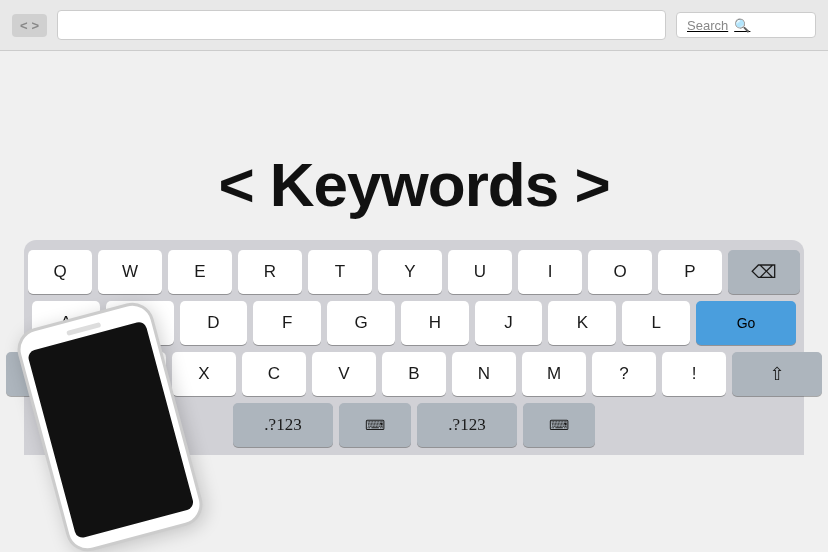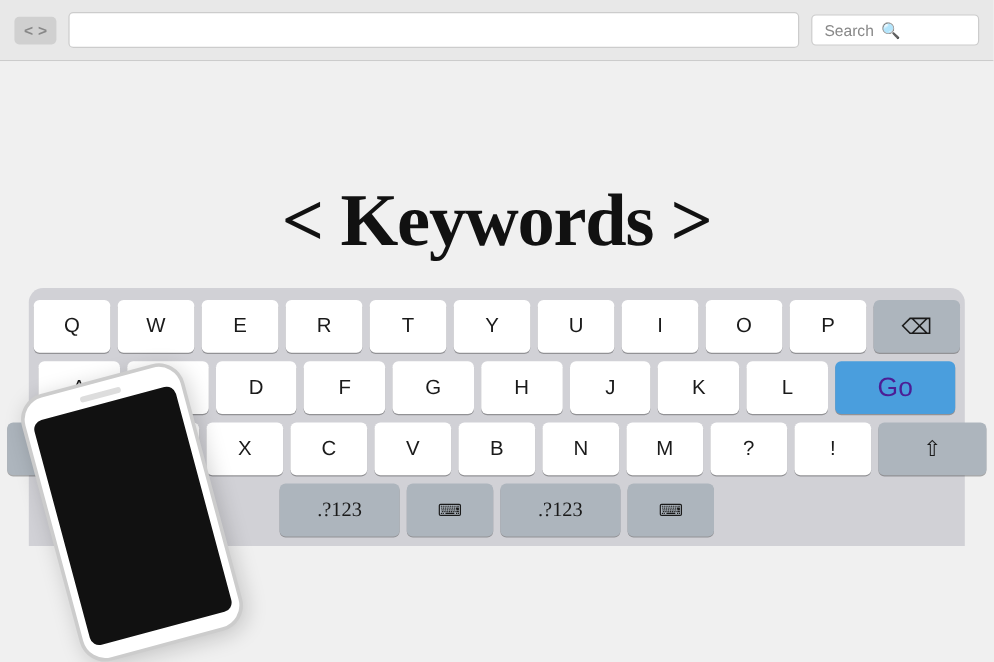--- a/index.html
+++ b/index.html
@@ -50,20 +50,21 @@
     .search-box {
       display: flex;
       align-items: center;
       background: white;
       border: 1px solid #ccc;
       border-radius: 4px;
       padding: 12px 10px;
       gap: 6px;
       min-width: 140px;
       height: 14px;
+      text-decoration: underline;
     }
 
     .search-box span {
       font-size: 13px;
       color: #888;
     }
 
     .search-icon-char {
       font-size: 13px;
       color: #888;
@@ -84,21 +85,20 @@
 
     
     .keywords-heading {
       font-size: 62px;
       font-weight: 900;
       color: #111;
       letter-spacing: -1px;
       margin-bottom: 20px;
       z-index: 2;
       position: relative;
-      font-family: Liberation Serif, serif;
     }
 
     
     .keyboard-wrapper {
       width: 780px;
       background: #d1d1d6;
       border-radius: 12px 12px 0 0;
       padding: 10px 8px 8px 8px;
       position: relative;
       bottom: 0;
@@ -133,22 +133,22 @@
       max-width: 72px;
     }
 
     .key.dark {
       background: #adb5bd;
       color: #1a1a1a;
     }
 
     .key.blue {
       background: #4a9edd;
-      color: #4c1d95;
-      font-size: 22px;
+      color: #000000;
+      font-size: 14px;
       font-weight: 500;
       min-width: 100px;
       max-width: 110px;
     }
 
     .key.backspace {
       min-width: 72px;
       max-width: 80px;
     }
 

